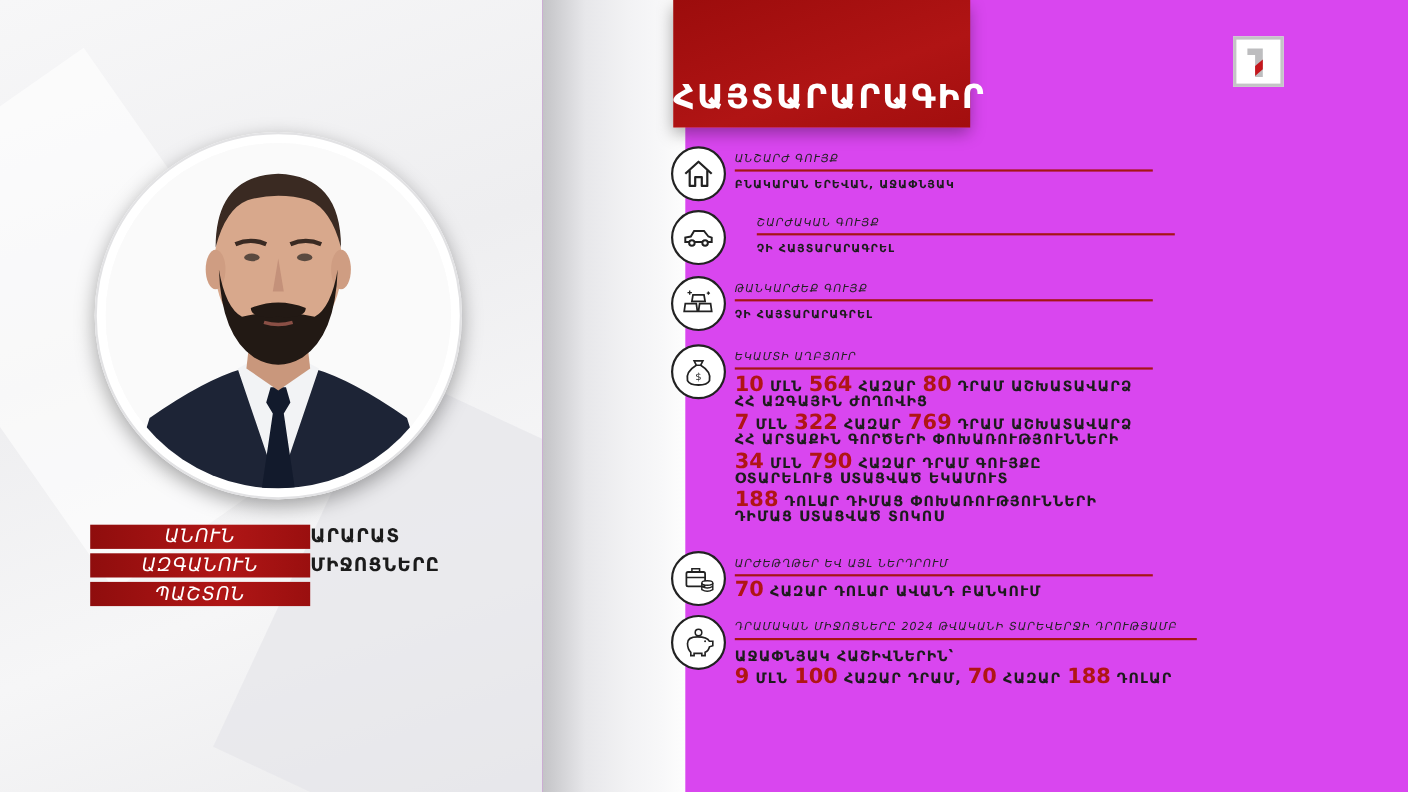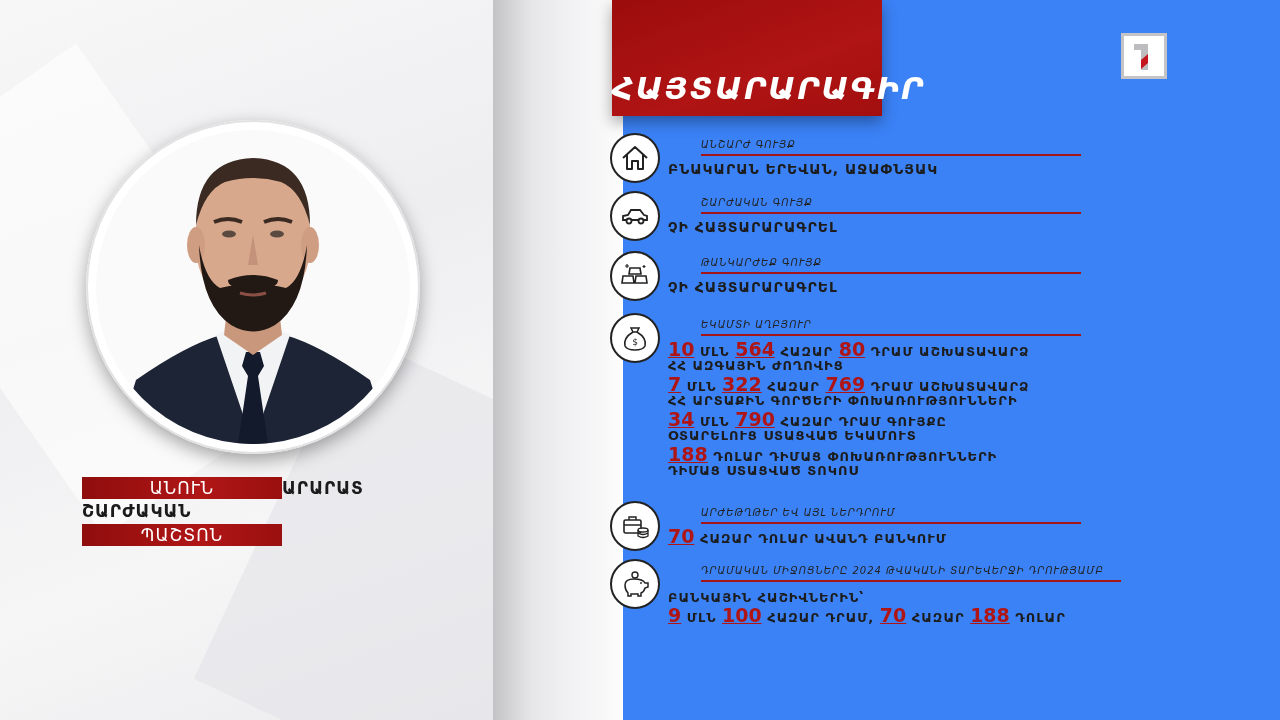--- a/index.html
+++ b/index.html
@@ -25,35 +25,34 @@
     position: absolute; left: 96px; top: 130px; width: 314px; height: 314px;
     border-radius: 50%; overflow: hidden; background: #fbfbfb;
   }
   .portrait svg { width: 100%; height: 100%; display: block; }
 
   .info-rows { position: absolute; left: 82px; top: 477px; }
   .info-row { display: flex; align-items: center; margin-bottom: 4px; }
   .info-label {
     width: 200px; height: 22px;
     background: linear-gradient(90deg, #8f0d0d 0%, #b01616 60%, #9a0f0f 100%);
-    color: #fff; font-size: 17px; letter-spacing: 1px;
+    color: #fff; font-style: italic; font-size: 17px; letter-spacing: 1px;
     display: flex; align-items: center; justify-content: center;
     font-family: "DejaVu Sans", sans-serif; font-weight: normal;
   }
   .info-row.tall .info-label { height: 22px; }
   .info-value {
     margin-left: 0; font-weight: bold; font-size: 17px; color: #1b1b1b;
     letter-spacing: 1px; line-height: 17px;
   }
 
   
   .right-panel {
     position: absolute; left: 493px; top: 0; width: 787px; height: 720px;
-    background: #3b82f6;
-    font-style: italic;
+    background: #d946ef;
   }
   .fold {
     position: absolute; left: 0; top: 0; width: 130px; height: 720px;
     background: linear-gradient(90deg, #c3c3c6 0%, #e7e7ea 30%, #f2f2f4 60%, #f8f8f9 85%, #fdfdfd 100%);
   }
   .title-box {
     position: absolute; left: 119px; top: 0; width: 270px; height: 116px;
     background: linear-gradient(160deg, #9c0c0c 0%, #b01414 60%, #a20e0e 100%);
     box-shadow: 0 6px 14px rgba(0,0,0,0.35);
   }
@@ -73,28 +72,28 @@
   .sec-icon {
     width: 50px; height: 50px; border-radius: 50%; border: 2px solid #222;
     flex: 0 0 50px; display: flex; align-items: center; justify-content: center;
     background: #fff;
   }
   .sec-icon svg { width: 32px; height: 32px; display: block; }
   .sec-body { margin-left: 8px; flex: 1; }
   .sec-label {
     font-style: italic; font-size: 10px; letter-spacing: 1px; color: #222;
     border-bottom: 2px solid #a51515; padding-bottom: 15px; width: 380px;
-    height: 15px; line-height: 12px; margin-top: 6px; margin-left: 33px;
+    height: 15px; line-height: 12px; margin-top: 6px;
   }
   .sec-label.wide { width: 420px; }
   .sec-value {
-    font-weight: bold; font-size: 14px; letter-spacing: 1px; color: #1c1c1c;
+    font-weight: bold; font-size: 10px; letter-spacing: 1px; color: #1c1c1c;
     margin-top: 5px; line-height: 16px;
   }
-  .num { color: #b01515; font-size: 20px; font-weight: bold; letter-spacing: 0; text-decoration: underline; }
+  .num { color: #b01515; font-size: 20px; font-weight: bold; letter-spacing: 0; }
   .income-line { font-weight: bold; font-size: 13px; letter-spacing: 1px; line-height: 14px; color: #1c1c1c; }
   .income-line .num { font-size: 19px; line-height: 18px; }
   .income-item { margin-bottom: 2px; }
 </style>
 </head>
 <body>
 
 <div class="left-panel">
   <div class="shard s1"></div>
   <div class="shard s2"></div>
@@ -131,21 +130,22 @@
     <path d="M144 163 Q157 167 170 163" stroke="#8a4f45" stroke-width="3" fill="none"></path>
   </svg>
 </div>
 
 <div class="info-rows">
   <div class="info-row">
     <div class="info-label">ԱՆՈՒՆ</div>
     <div class="info-value">ԱՐԱՐԱՏ</div>
   </div>
   <div class="info-row">
-    <div class="info-value">ՇԱՐԺԱԿԱՆ</div>
+    <div class="info-label">ԱԶԳԱՆՈՒՆ</div>
+    <div class="info-value">ՄԻՋՈՑՆԵՐԸ</div>
   </div>
   <div class="info-row tall">
     <div class="info-label">ՊԱՇՏՈՆ</div>
   </div>
 </div>
 
 <div class="right-panel">
   <div class="fold"></div>
   <div class="title-box">
     <div class="title-text">ՀԱՅՏԱՐԱՐԱԳԻՐ</div>
@@ -166,21 +166,21 @@
       <svg viewBox="0 0 32 32">
           <path d="M4 16 L16 5 L28 16 M8 13 L8 27 L13 27 L13 19 L19 19 L19 27 L24 27 L24 13" stroke="#222" stroke-width="2" fill="none" stroke-linejoin="round"></path>
         </svg>
     </div>
     <div class="sec-body">
       <div class="sec-label">ԱՆՇԱՐԺ ԳՈՒՅՔ</div>
       <div class="sec-value">ԲՆԱԿԱՐԱՆ ԵՐԵՎԱՆ, ԱՋԱՓՆՅԱԿ</div>
     </div>
   </div>
 
-  <div class="section" style="height:60px;">
+  <div class="section" style="height:60px;gap:20px;">
     <div class="sec-icon">
       <svg viewBox="0 0 32 32">
           <path d="M4 20 L4 16 L9 15 L12 10 L21 10 L25 15 L28 16 L28 20 Z" stroke="#222" stroke-width="1.8" fill="none"></path>
           <circle cx="10" cy="21" r="2.5" fill="#fff" stroke="#222" stroke-width="1.8"></circle>
           <circle cx="22" cy="21" r="2.5" fill="#fff" stroke="#222" stroke-width="1.8"></circle>
         </svg>
     </div>
     <div class="sec-body">
       <div class="sec-label">ՇԱՐԺԱԿԱՆ ԳՈՒՅՔ</div>
       <div class="sec-value">ՉԻ ՀԱՅՏԱՐԱՐԱԳՐԵԼ</div>
@@ -259,20 +259,20 @@
   <div class="section" style="height:72px;">
     <div class="sec-icon">
       <svg viewBox="0 0 32 32">
           <circle cx="16" cy="7" r="3" stroke="#222" stroke-width="1.4" fill="none"></circle>
           <path d="M6 17 Q6 11 15 11 Q24 11 26 15 L29 15 L29 19 L26 20 Q25 24 22 25 L22 28 L19 28 L19 26 L12 26 L12 28 L9 28 L9 25 Q6 22 6 17 Z" stroke="#222" stroke-width="1.5" fill="none"></path>
           <circle cx="22" cy="15" r="0.9" fill="#222"></circle>
         </svg>
     </div>
     <div class="sec-body">
       <div class="sec-label wide">ԴՐԱՄԱԿԱՆ ՄԻՋՈՑՆԵՐԸ 2024 ԹՎԱԿԱՆԻ ՏԱՐԵՎԵՐՋԻ ԴՐՈՒԹՅԱՄԲ</div>
-      <div class="sec-value" style="font-size:13px;margin-top:8px;">ԲԱՆԿԱՅԻՆ ՀԱՇԻՎՆԵՐԻՆ՝</div>
+      <div class="sec-value" style="font-size:13px;margin-top:8px;">ԱՋԱՓՆՅԱԿ ՀԱՇԻՎՆԵՐԻՆ՝</div>
       <div class="income-line">
         <span class="num">9</span><span> ՄԼՆ </span><span class="num">100</span><span> ՀԱԶԱՐ ԴՐԱՄ, </span><span class="num">70</span><span> ՀԱԶԱՐ </span><span class="num">188</span><span> ԴՈԼԱՐ</span>
       </div>
     </div>
   </div>
 
 </div>
 
 </body></html>

